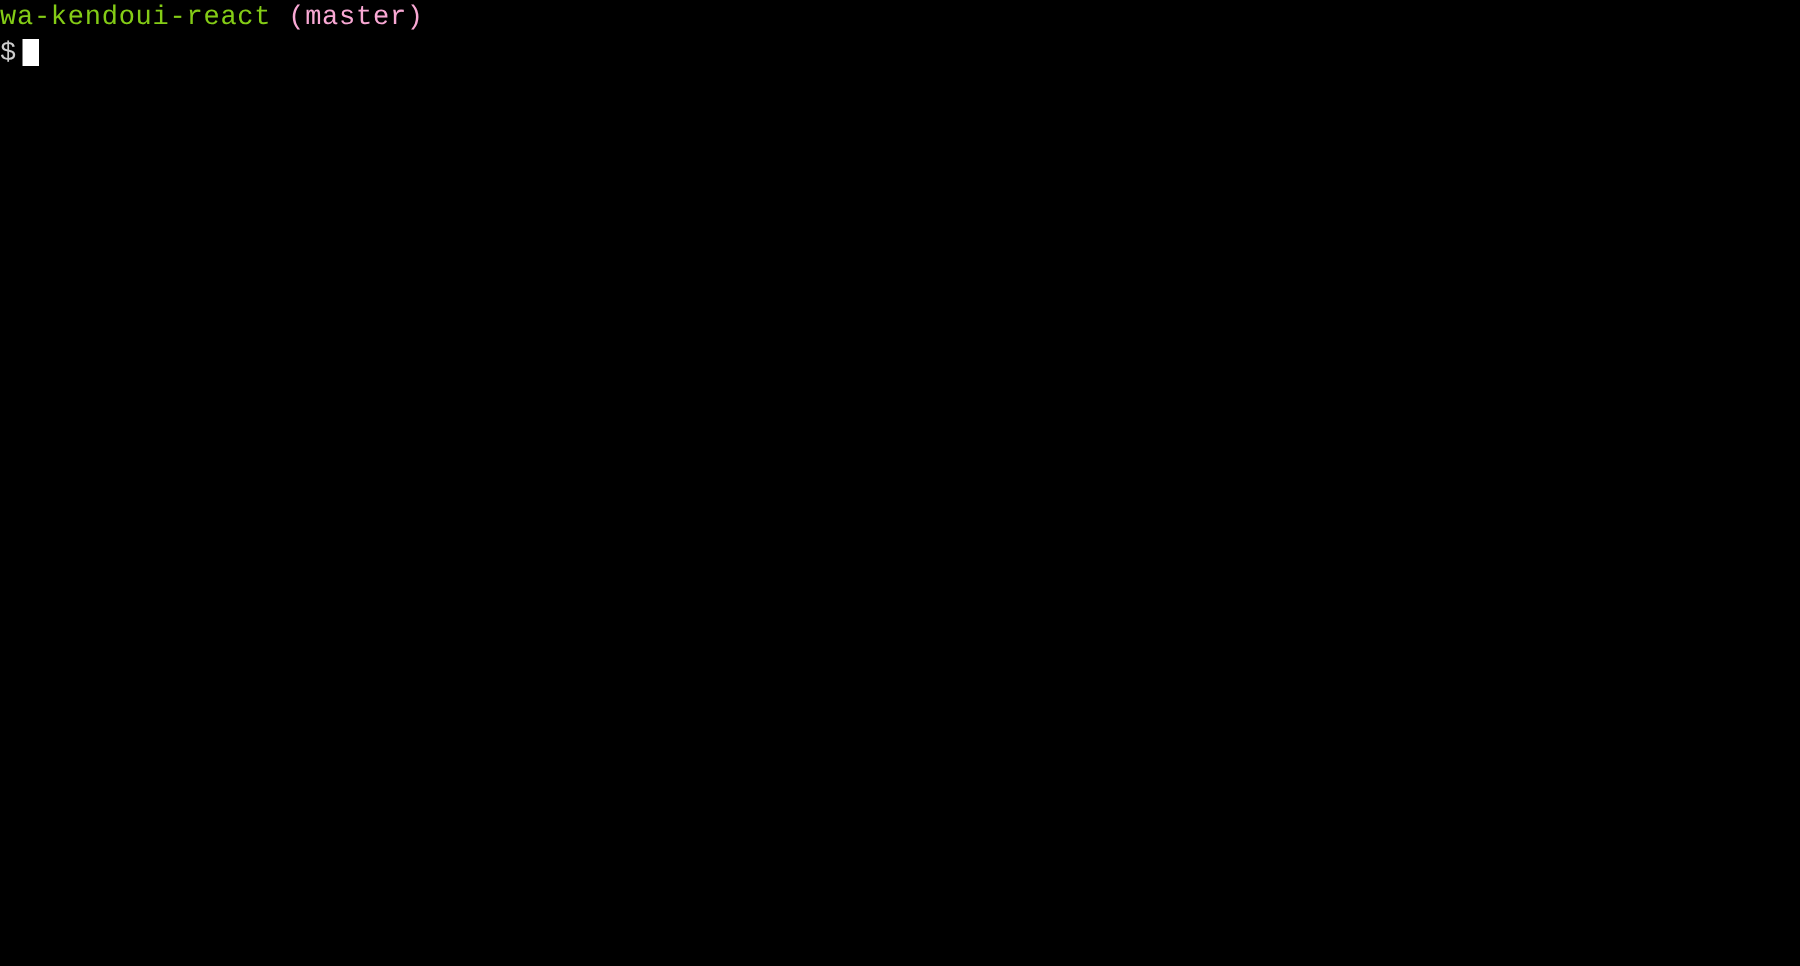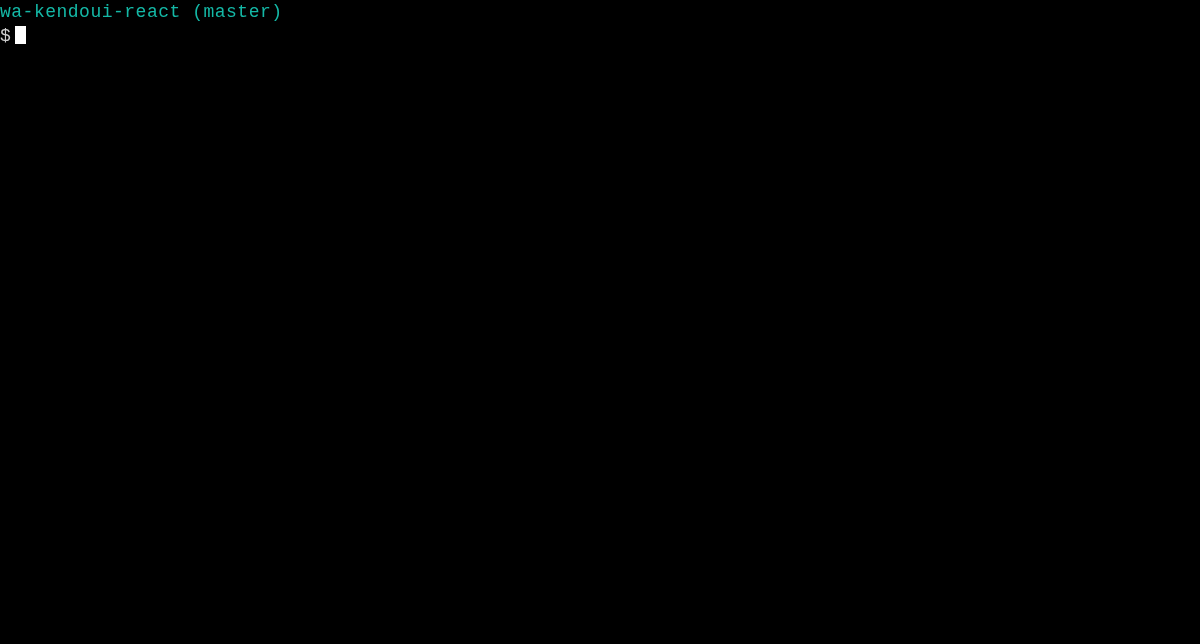--- a/index.html
+++ b/index.html
@@ -18,25 +18,25 @@
       overflow: hidden;
     }
     .terminal {
       padding: 0;
       color: #cccccc;
     }
     .line {
       white-space: pre;
     }
     .path {
-      color: #14b8a6;
+      color: #84cc16;
       margin-top: 32px;
     }
     .branch {
-      color: #14b8a6;
+      color: #f9a8d4;
       margin-top: 19px;
     }
     .prompt {
       color: #cccccc;
     }
     .cursor {
       display: inline-block;
       width: 11px;
       height: 18px;
       background: #ffffff;

